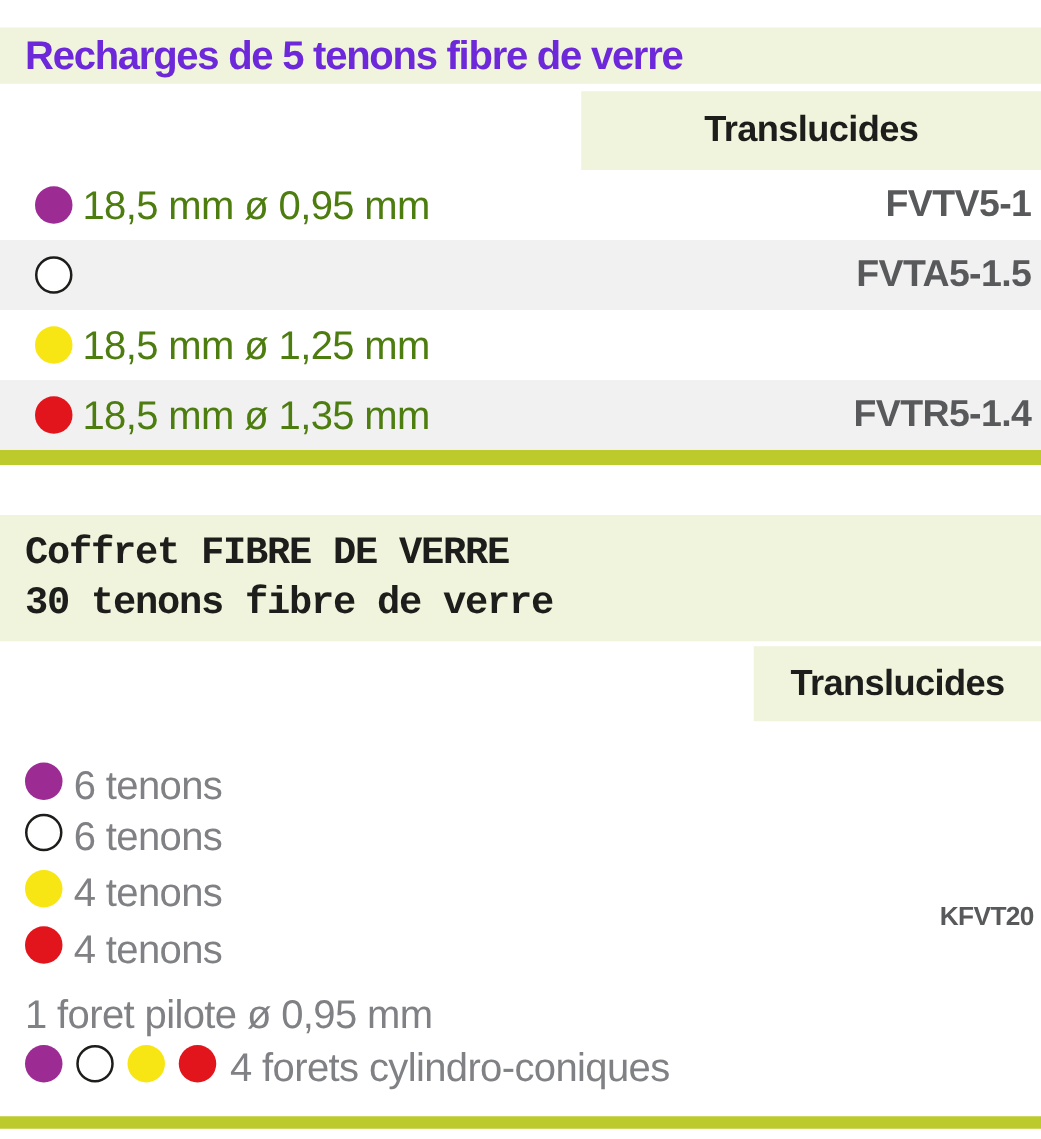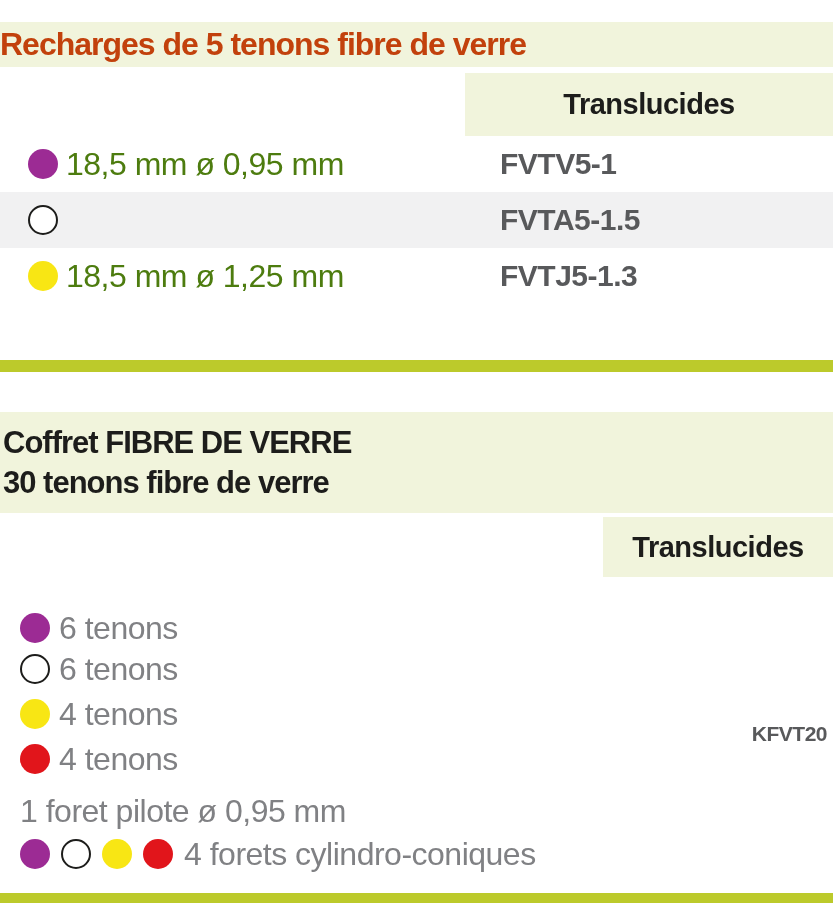--- a/index.html
+++ b/index.html
@@ -6,22 +6,22 @@
   body {
     width:833px; height:911px; position:relative; overflow:hidden;
     font-family:"Liberation Sans","DejaVu Sans",sans-serif;
   }
   .page { position:absolute; inset:0; }
 
   
   .header1 {
     position:absolute; top:22px; left:0; width:833px; height:45px;
     background:#f1f4dc; box-sizing:border-box;
-    display:flex; align-items:center; 
-    font-size:32px; font-weight:bold; color:#c2410c; letter-spacing:-1px;
+    display:flex; align-items:center; padding-left:20px;
+    font-size:32px; font-weight:bold; color:#6d28d9; letter-spacing:-1px;
   }
   .th1 {
     position:absolute; top:73px; left:465px; width:368px; height:63px;
     background:#f1f4dc; display:flex; align-items:center; justify-content:center;
     font-size:29px; font-weight:bold; color:#1d1d1b; letter-spacing:-0.5px;
   }
   .table1 { position:absolute; top:136px; left:0; width:833px; }
   .prow { height:56px; display:flex; align-items:center; position:relative; background:#ffffff; }
   .prow.alt { background:#f1f1f2; }
   .dot {
@@ -30,39 +30,39 @@
   }
   .dot.purple { background:#9c2b94; }
   .dot.white  { background:#ffffff; border:2px solid #1d1d1b; }
   .dot.yellow { background:#f8e614; }
   .dot.red    { background:#e1151b; }
   .prow .dot { margin-left:28px; }
   .prow .plabel {
     margin-left:8px; font-size:32px; color:#4d7c0f; letter-spacing:-0.5px;
   }
   .prow .pcode {
-    position:absolute; left:500px; width:325px; text-align:left;
+    position:absolute; left:500px; width:325px; text-align:right;
     font-size:30px; font-weight:bold; color:#58595b; letter-spacing:-0.5px;
   }
   .bar1 { position:absolute; top:360px; left:0; width:833px; height:12px; background:#bcca2b; }
 
   
   .header2 {
     position:absolute; top:412px; left:0; width:833px; height:101px;
-    background:#f1f4dc; box-sizing:border-box; padding:11px 0 0 3px;
-    font-size:31px; font-weight:bold; color:#1d1d1b; line-height:40px; letter-spacing:-1px;
+    background:#f1f4dc; box-sizing:border-box; padding:11px 0 0 20px;
+    font-size:31px; font-weight:bold; color:#1d1d1b; line-height:40px; letter-spacing:-1px;font-family:Liberation Mono, monospace;
   }
   .th2 {
     position:absolute; top:517px; left:603px; width:230px; height:60px;
     background:#f1f4dc; display:flex; align-items:center; justify-content:center;
     font-size:29px; font-weight:bold; color:#1d1d1b; letter-spacing:-0.5px;
   }
   .item {
     position:absolute; left:20px; height:36px;
-    display:flex; align-items:center;
+    display:flex; 
     font-size:32px; color:#808184; letter-spacing:-0.5px; white-space:nowrap;
   }
   .item .dot { margin-right:9px; }
   .item.multi .dot { margin-right:11px; }
   .item.multi .dot:last-of-type { margin-right:16px; }
   .item-1 { top:610px; }
   .item-2 { top:651px; }
   .item-3 { top:696px; }
   .item-4 { top:741px; }
   .item-5 { top:793px; }
@@ -88,21 +88,25 @@
       <span class="plabel">18,5 mm ø 0,95 mm</span>
       <span class="pcode">FVTV5-1</span>
     </div>
     <div class="prow alt">
       <span class="dot white"></span>
       <span class="pcode">FVTA5-1.5</span>
     </div>
     <div class="prow">
       <span class="dot yellow"></span>
       <span class="plabel">18,5 mm ø 1,25 mm</span>
-      <span class="pcode">FVTJ5-1.3</span>
+    </div>
+    <div class="prow alt">
+      <span class="dot red"></span>
+      <span class="plabel">18,5 mm ø 1,35 mm</span>
+      <span class="pcode">FVTR5-1.4</span>
     </div>
   </div>
 
   <div class="bar1"></div>
 
   <div class="header2">
     <div>Coffret FIBRE DE VERRE</div>
     <div>30 tenons fibre de verre</div>
   </div>
 

